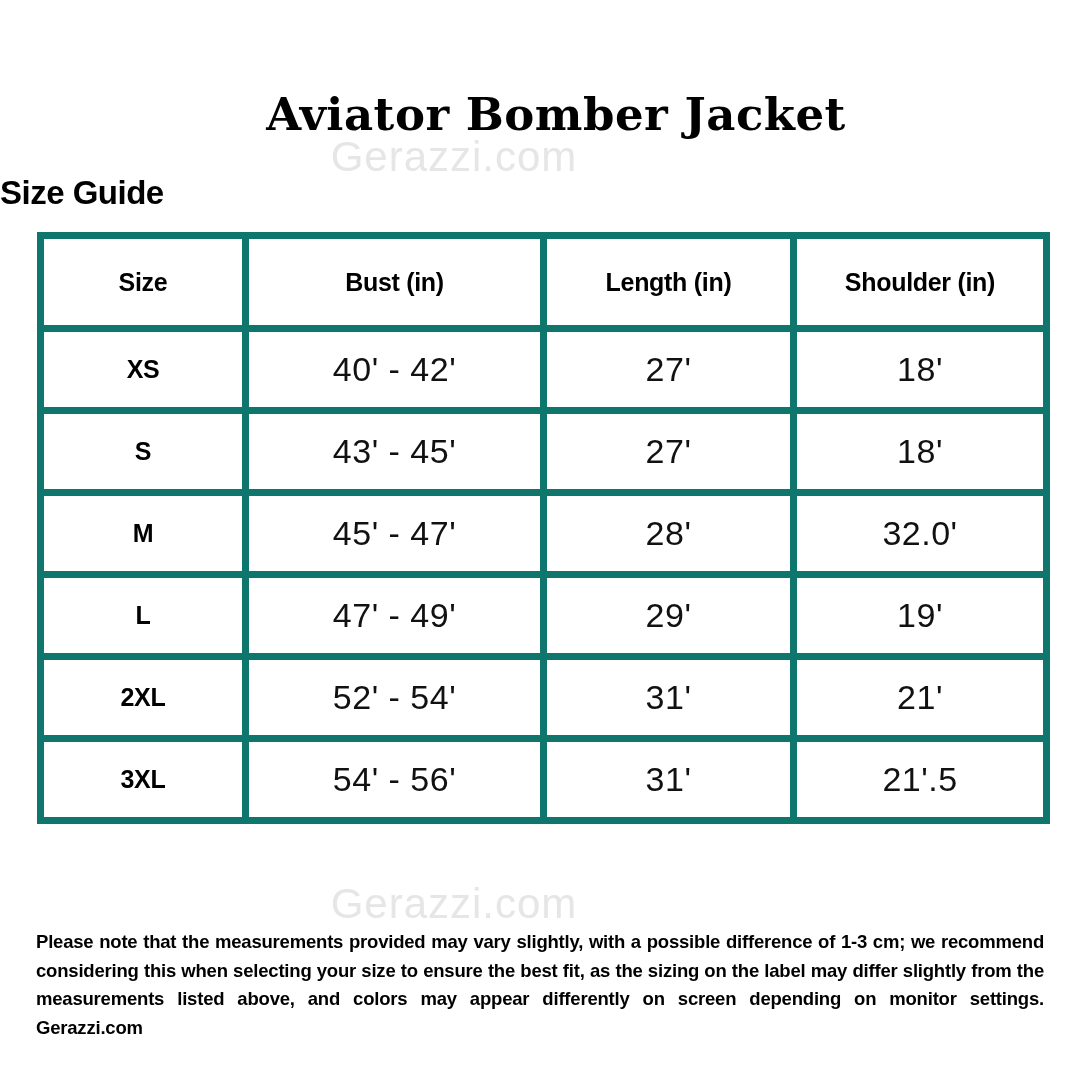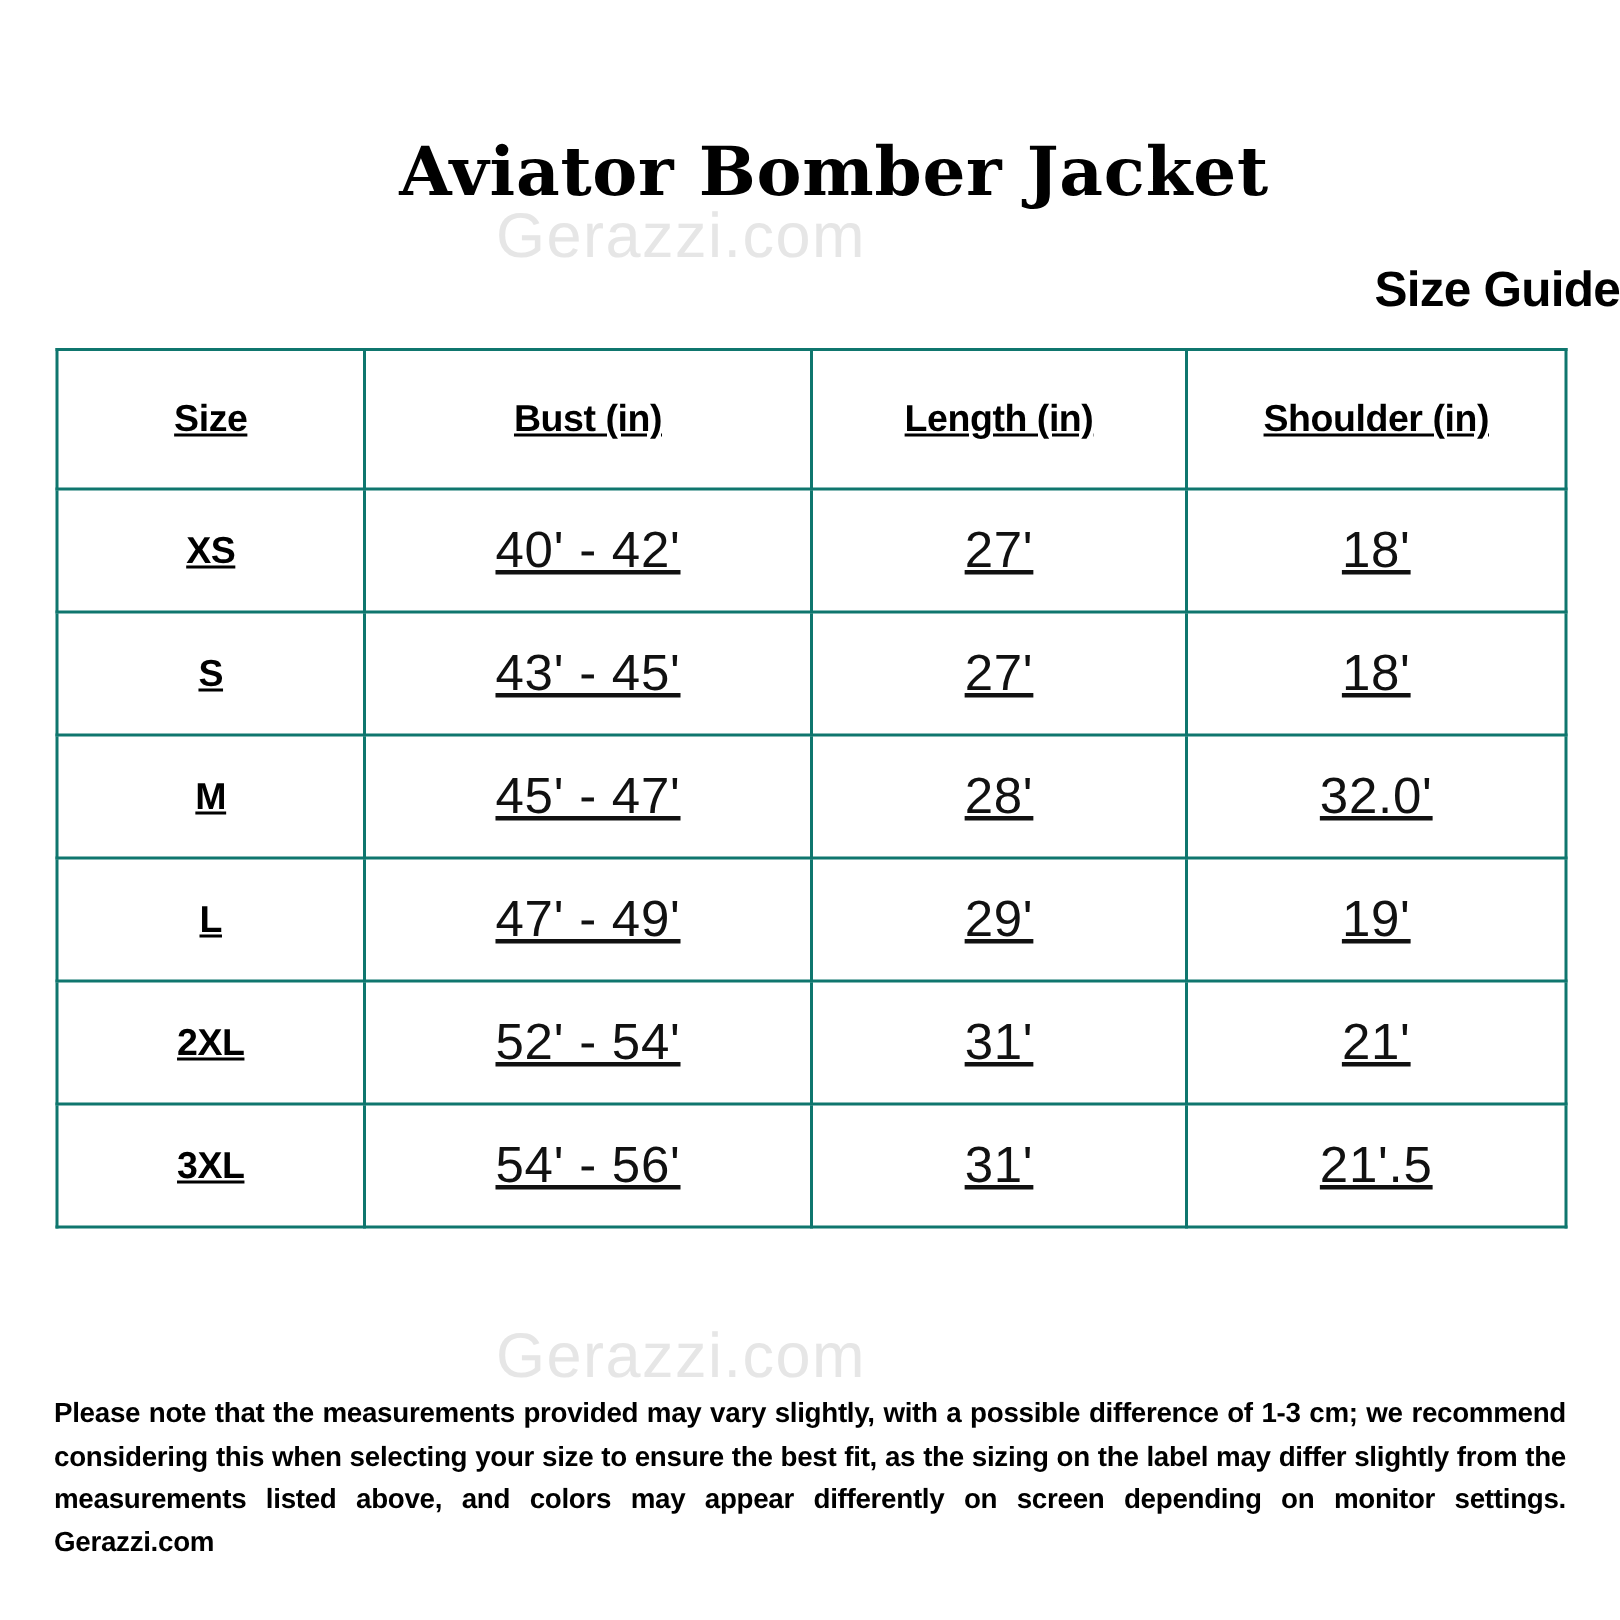--- a/index.html
+++ b/index.html
@@ -34,46 +34,45 @@
     text-shadow: 0 0 8px rgba(255,255,255,0.9);
     letter-spacing: 1px;
     z-index: 1;
   }
   .watermark-top { top: 133px; }
   .watermark-bottom { top: 880px; }
 
   .page-subtitle {
     position: absolute;
     top: 174px; left: 0; width: 1080px;
-    text-align: right;
+    text-align: left;
     font-weight: 700;
     font-size: 33px;
     letter-spacing: -0.5px;
     z-index: 3;
   }
 
   table.size-table {
     position: absolute;
     top: 232px; left: 37px;
     width: 1006px;
     border-collapse: collapse;
     table-layout: fixed;
     background: transparent;
     z-index: 2;
   }
   .size-table col.c1 { width: 205px; }
   .size-table col.c2 { width: 298px; }
   .size-table col.c3 { width: 250px; }
   .size-table col.c4 { width: 253px; }
   .size-table th, .size-table td {
-    border: 2px solid #0f766e;
+    border: 7px solid #0f766e;
     text-align: center;
     vertical-align: middle;
     background: transparent;
-    text-decoration: underline;
   }
   .size-table thead th {
     height: 93px;
     font-weight: 700;
     font-size: 25px;
     letter-spacing: -0.3px;
   }
   .size-table tbody td { height: 82px; }
   .size-table td.size-label {
     font-weight: 700;

